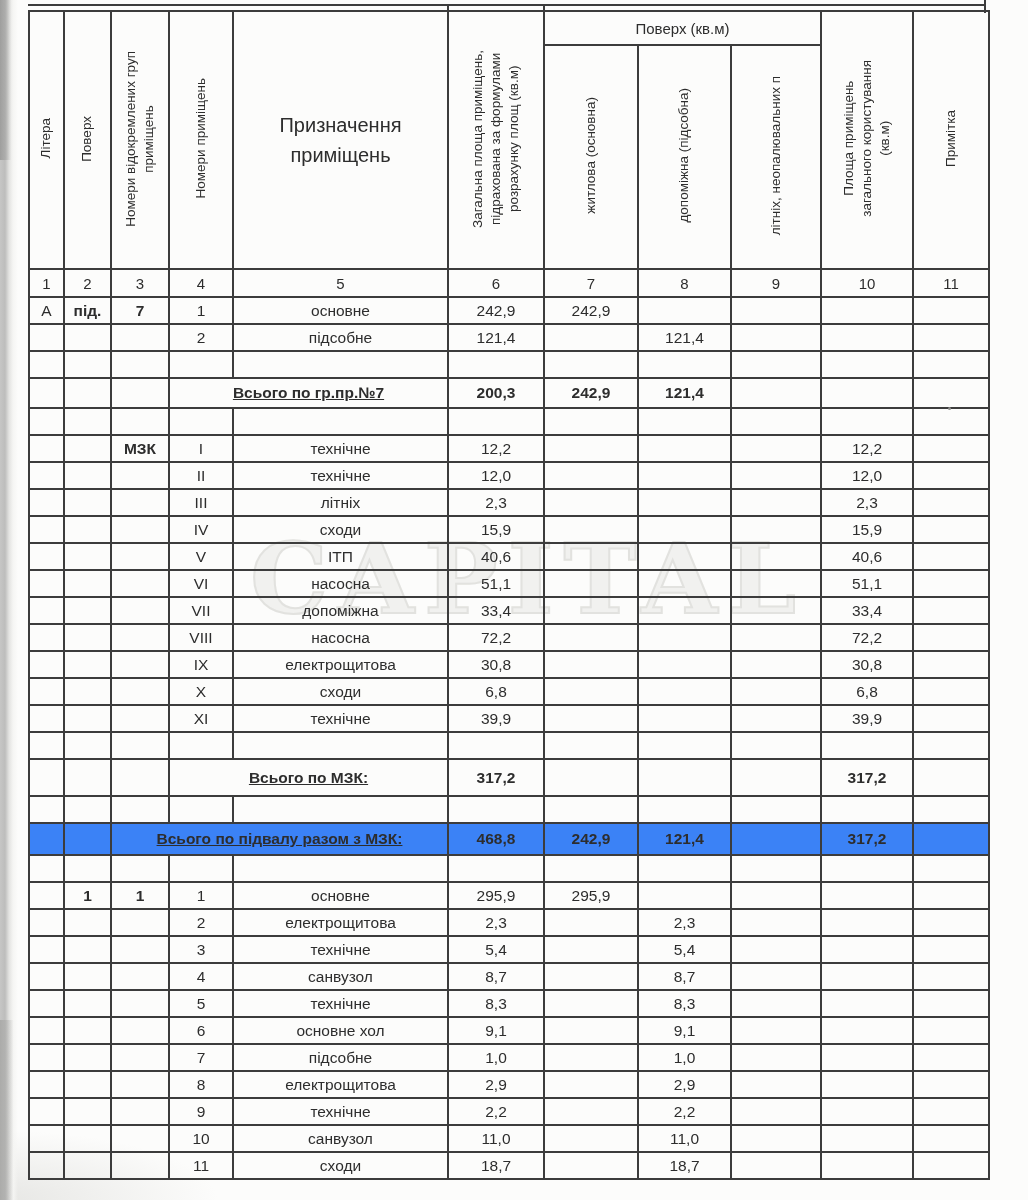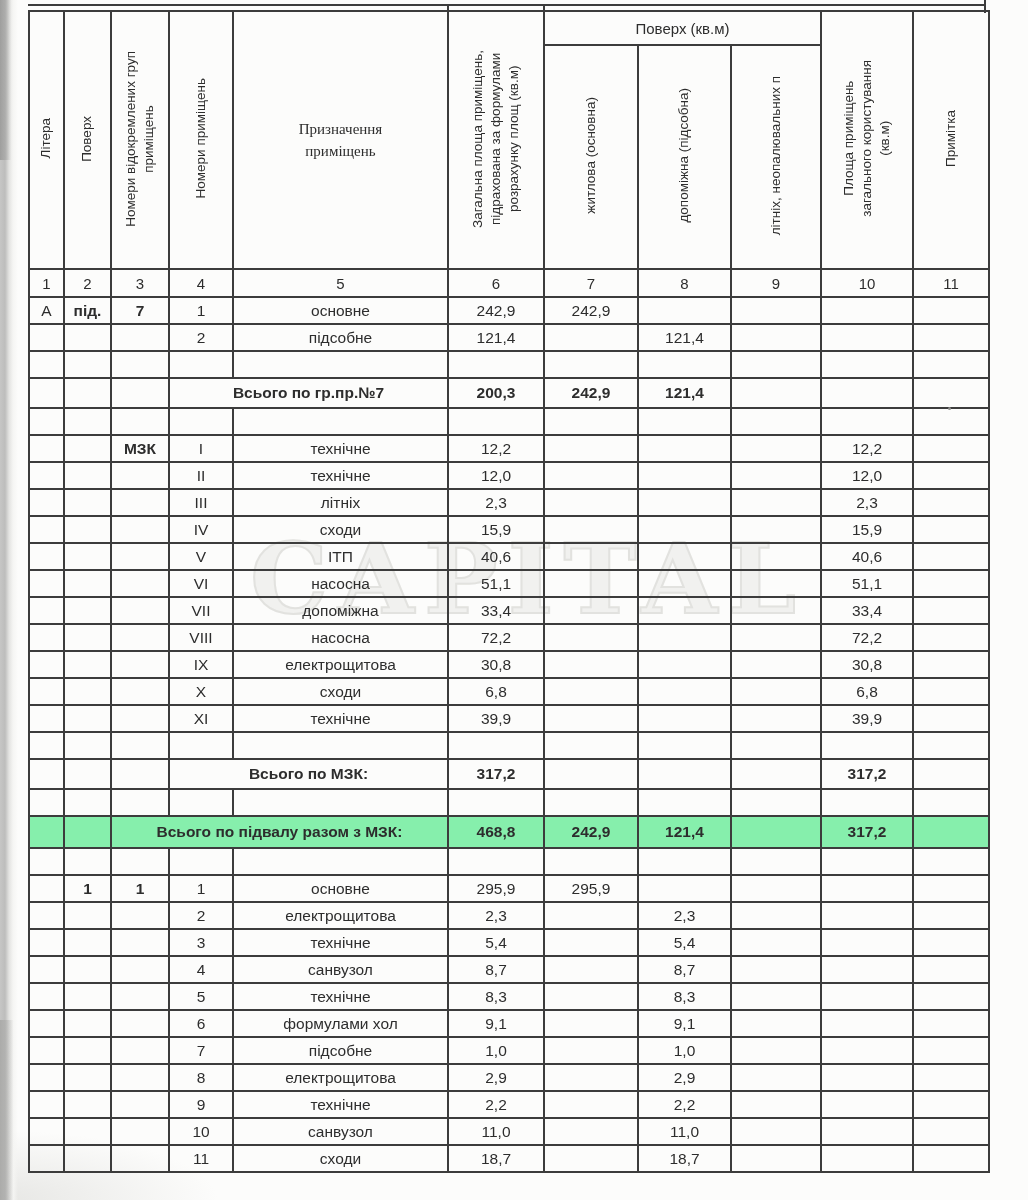--- a/index.html
+++ b/index.html
@@ -78,26 +78,26 @@
   thead th { font-size: 15px; }
   .vert {
     display: inline-block;
     writing-mode: vertical-rl;
     transform: rotate(180deg);
     white-space: pre-line;
     font-size: 13.5px; line-height: 1.35;
     max-height: 246px;
   }
   .h2 .vert { max-height: 212px; }
-  .hor { display: inline-block; white-space: pre-line; font-size: 15px; line-height: 1.5; font-family: Liberation Serif, serif; }
+  .hor { display: inline-block; white-space: pre-line; font-size: 20px; line-height: 1.5; }
   tbody tr { height: 27px; }
   tbody td { font-size: 15.5px; }
   tbody td.b, tbody tr.bold td { font-weight: bold; }
-  tbody tr.gray td { background: #86efac; }
-  tbody td.label { font-weight: bold; }
+  tbody tr.gray td { background: #3b82f6; }
+  tbody td.label { font-weight: bold; text-decoration: underline; }
 </style>
 </head>
 <body>
 
 <div class="scan-edge"></div>
 <div class="scan-edge-top"></div>
 <div class="scan-edge-bottom"></div>
 <div class="scan-wash"></div>
 <div class="top-line"></div>
 <div class="stub s1"></div>
@@ -374,21 +374,21 @@
         <td></td>
         <td></td>
         <td></td>
         <td></td>
         <td></td>
         <td></td>
         <td></td>
         <td></td>
         <td></td>
       </tr>
-      <tr class="bold" style="height: 30px;">
+      <tr class="bold" style="height: 37px;">
         <td></td>
         <td></td>
         <td></td>
         <td colspan="2" class="label">Всього по МЗК:</td>
         <td>317,2</td>
         <td></td>
         <td></td>
         <td></td>
         <td>317,2</td>
         <td></td>
@@ -493,21 +493,21 @@
         <td>8,3</td>
         <td></td>
         <td></td>
         <td></td>
       </tr>
       <tr>
         <td></td>
         <td></td>
         <td></td>
         <td>6</td>
-        <td>формулами хол</td>
+        <td>основне хол</td>
         <td>9,1</td>
         <td></td>
         <td>9,1</td>
         <td></td>
         <td></td>
         <td></td>
       </tr>
       <tr>
         <td></td>
         <td></td>

